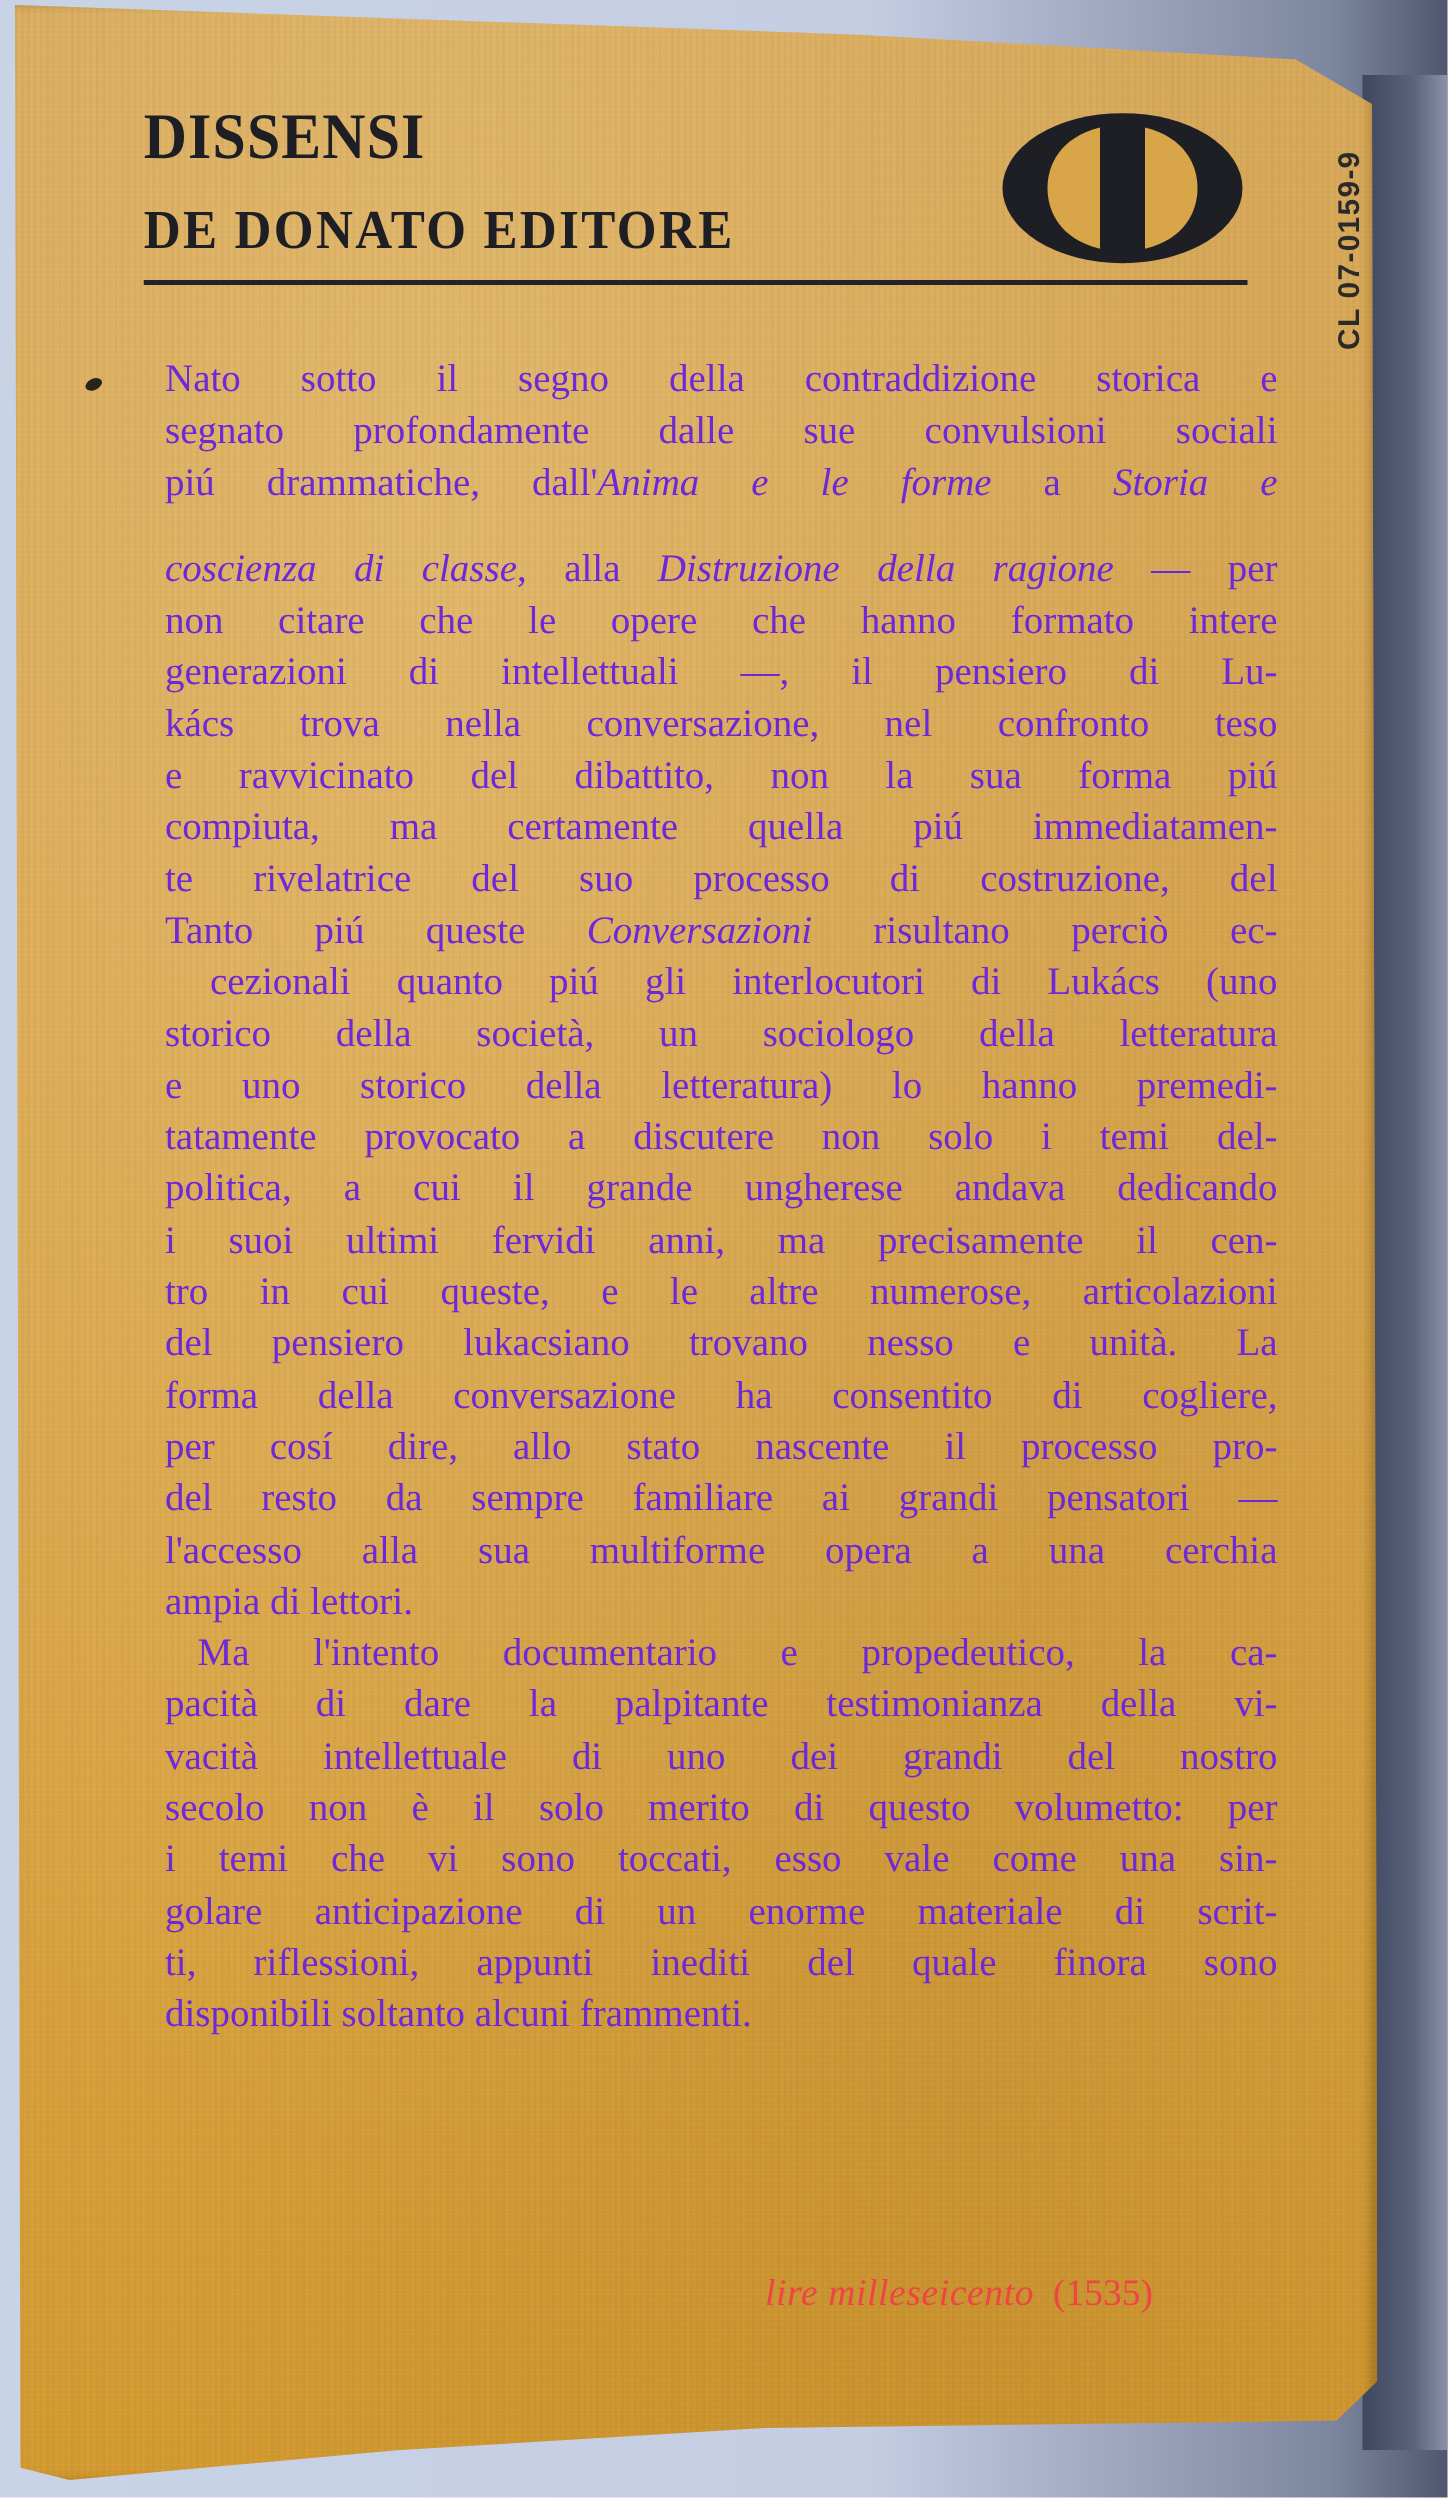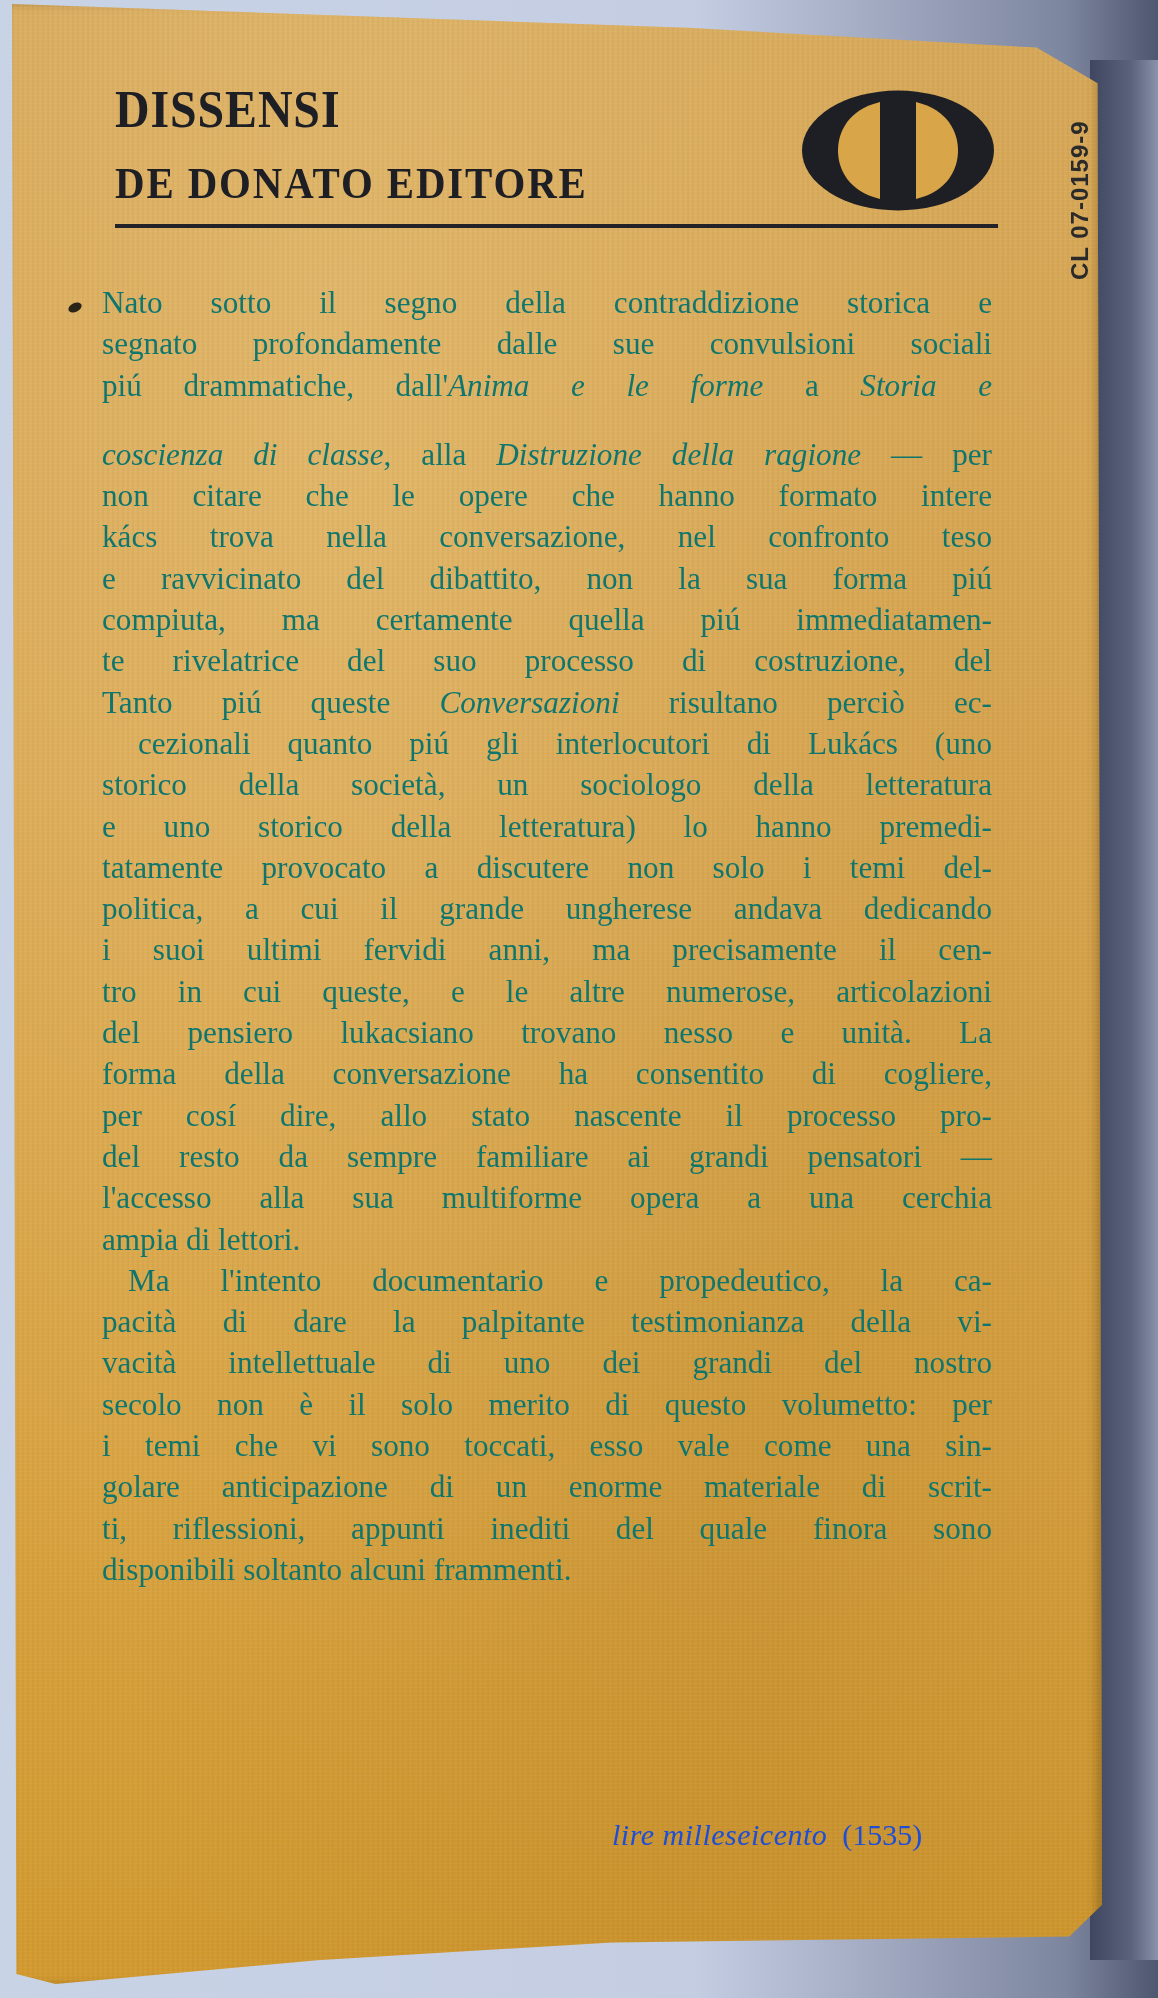--- a/index.html
+++ b/index.html
@@ -42,35 +42,35 @@
     position:absolute; left:115px; top:224px; width:883px; height:4px; background:#222228;
   }
   .logo { position:absolute; left:800px; top:88px; width:196px; height:125px; }
   .isbn {
     position:absolute; left:1066px; top:280px;
     transform: rotate(-90deg); transform-origin:left top;
     font-family:"Liberation Sans", sans-serif; font-weight:bold; font-size:24px; color:#2a2a2a;
     letter-spacing:1px; white-space:nowrap;
   }
   .body {
-    position:absolute; left:102px; top:282px; width:890px;
-    font-size:31.2px; line-height:41.3px; color:#0f766e;
+    position:absolute; left:132px; top:282px; width:890px;
+    font-size:31.2px; line-height:41.3px; color:#6d28d9;
     text-align:justify;
   }
   .line { display:block; text-align:justify; text-align-last:justify; white-space:nowrap; }
   .line.last { text-align-last:left; }
   .line > span { }
   em { font-style:italic; }
   .bullet {
     position:absolute; left:68px; top:303px; width:14px; height:9px; background:#2a2318;
     border-radius:50%; transform:rotate(-25deg);
   }
   .price {
     position:absolute; left:612px; top:1818px;
-    font-size:30px; color:#1d4ed8;
+    font-size:30px; color:#ef4444;
   }
   .price em { letter-spacing:0.5px; }
 </style>
 </head>
 <body>
 
 <div class="shadow"></div>
 
 <div class="cover">
 </div>
@@ -88,20 +88,21 @@
 <div class="isbn">CL 07-0159-9</div>
 
 <div class="bullet"></div>
 
 <div class="body" id="blurb">
     <span class="line" style="white-space: nowrap;"><span>Nato sotto il segno della contraddizione storica e</span></span>
     <span class="line" style="white-space: nowrap;"><span>segnato profondamente dalle sue convulsioni sociali</span></span>
     <span class="line" style="white-space: nowrap;"><span>piú drammatiche, dall'</span><em>Anima e le forme</em><span> a </span><em>Storia e</em></span>
     <span class="line" style="white-space: nowrap; margin-top: 28px;"><em>coscienza di classe</em><span>, alla </span><em>Distruzione della ragione</em><span> — per</span></span>
     <span class="line" style="white-space: nowrap;"><span>non citare che le opere che hanno formato intere</span></span>
+    <span class="line" style="white-space: nowrap;"><span>generazioni di intellettuali —, il pensiero di Lu-</span></span>
     <span class="line" style="white-space: nowrap;"><span>kács trova nella conversazione, nel confronto teso</span></span>
     <span class="line" style="white-space: nowrap;"><span>e ravvicinato del dibattito, non la sua forma piú</span></span>
     <span class="line" style="white-space: nowrap;"><span>compiuta, ma certamente quella piú immediatamen-</span></span>
     <span class="line" style="white-space: nowrap;"><span>te rivelatrice del suo processo di costruzione, del</span></span>
     <span class="line" style="white-space: nowrap;"><span>Tanto piú queste </span><em>Conversazioni</em><span> risultano perciò ec-</span></span>
     <span class="line" style="white-space: nowrap; margin-left: 36px;"><span>cezionali quanto piú gli interlocutori di Lukács (uno</span></span>
     <span class="line" style="white-space: nowrap;"><span>storico della società, un sociologo della letteratura</span></span>
     <span class="line" style="white-space: nowrap;"><span>e uno storico della letteratura) lo hanno premedi-</span></span>
     <span class="line" style="white-space: nowrap;"><span>tatamente provocato a discutere non solo i temi del-</span></span>
     <span class="line" style="white-space: nowrap;"><span>politica, a cui il grande ungherese andava dedicando</span></span>

